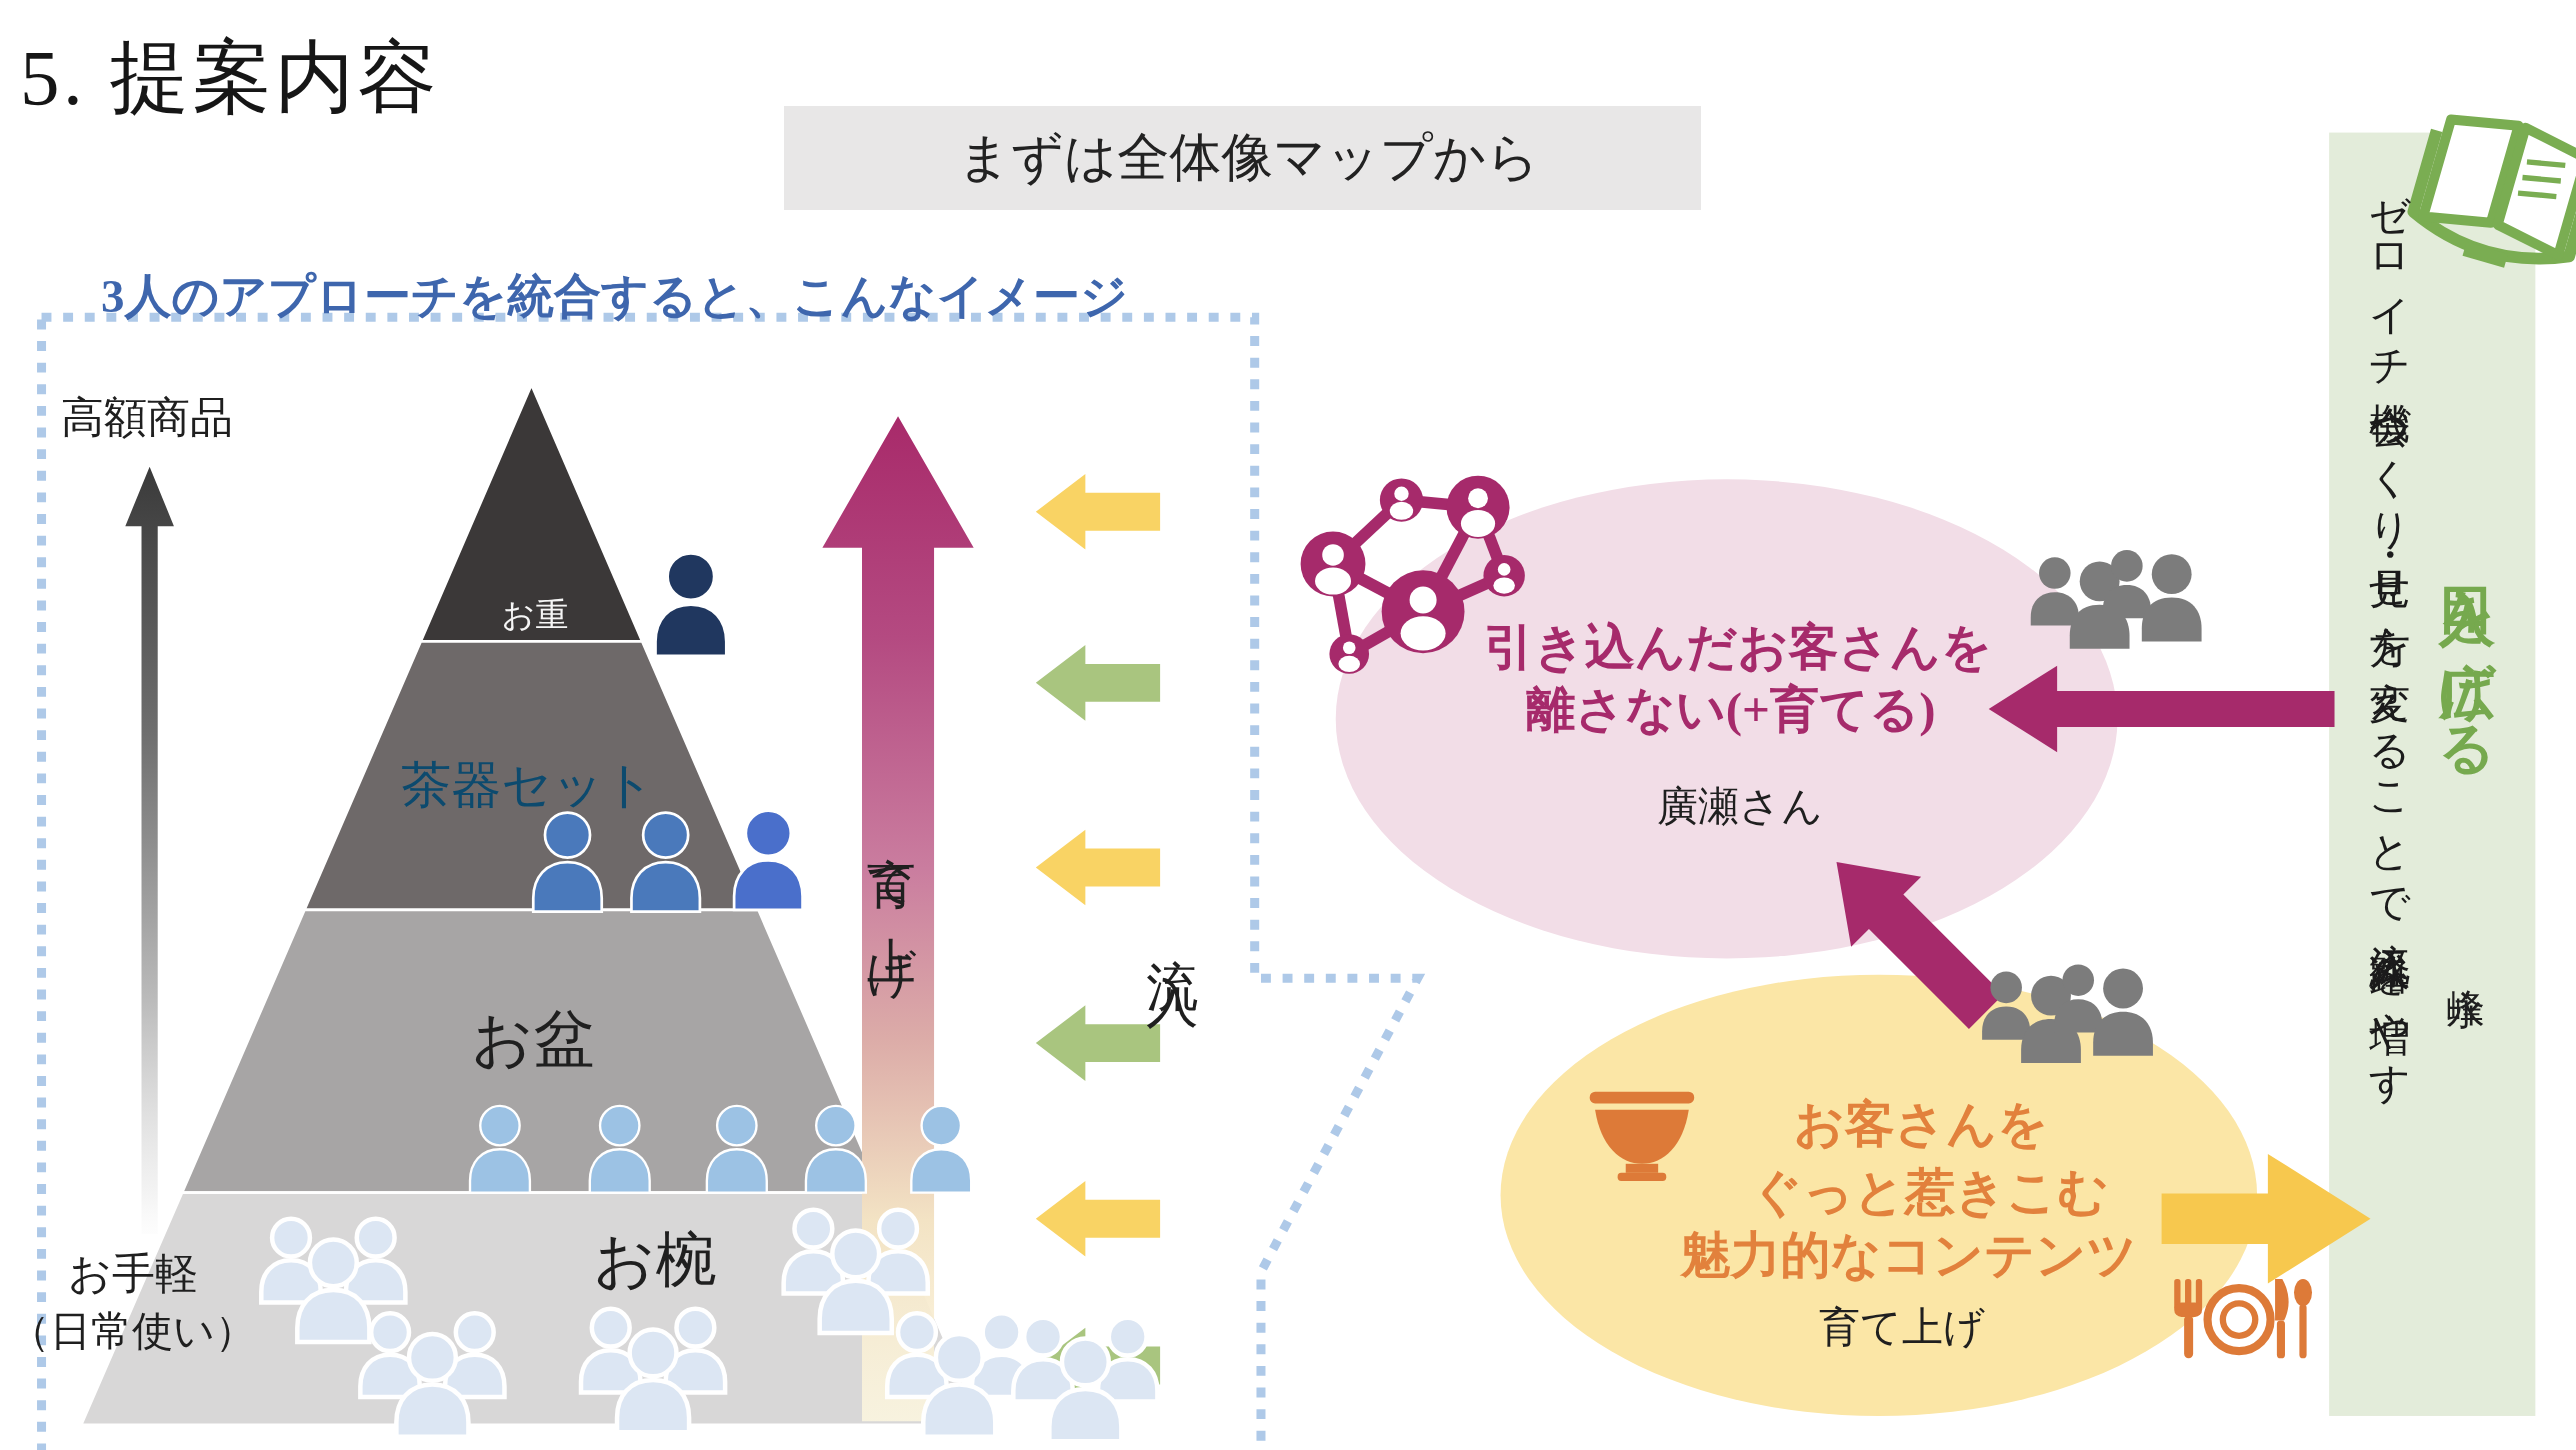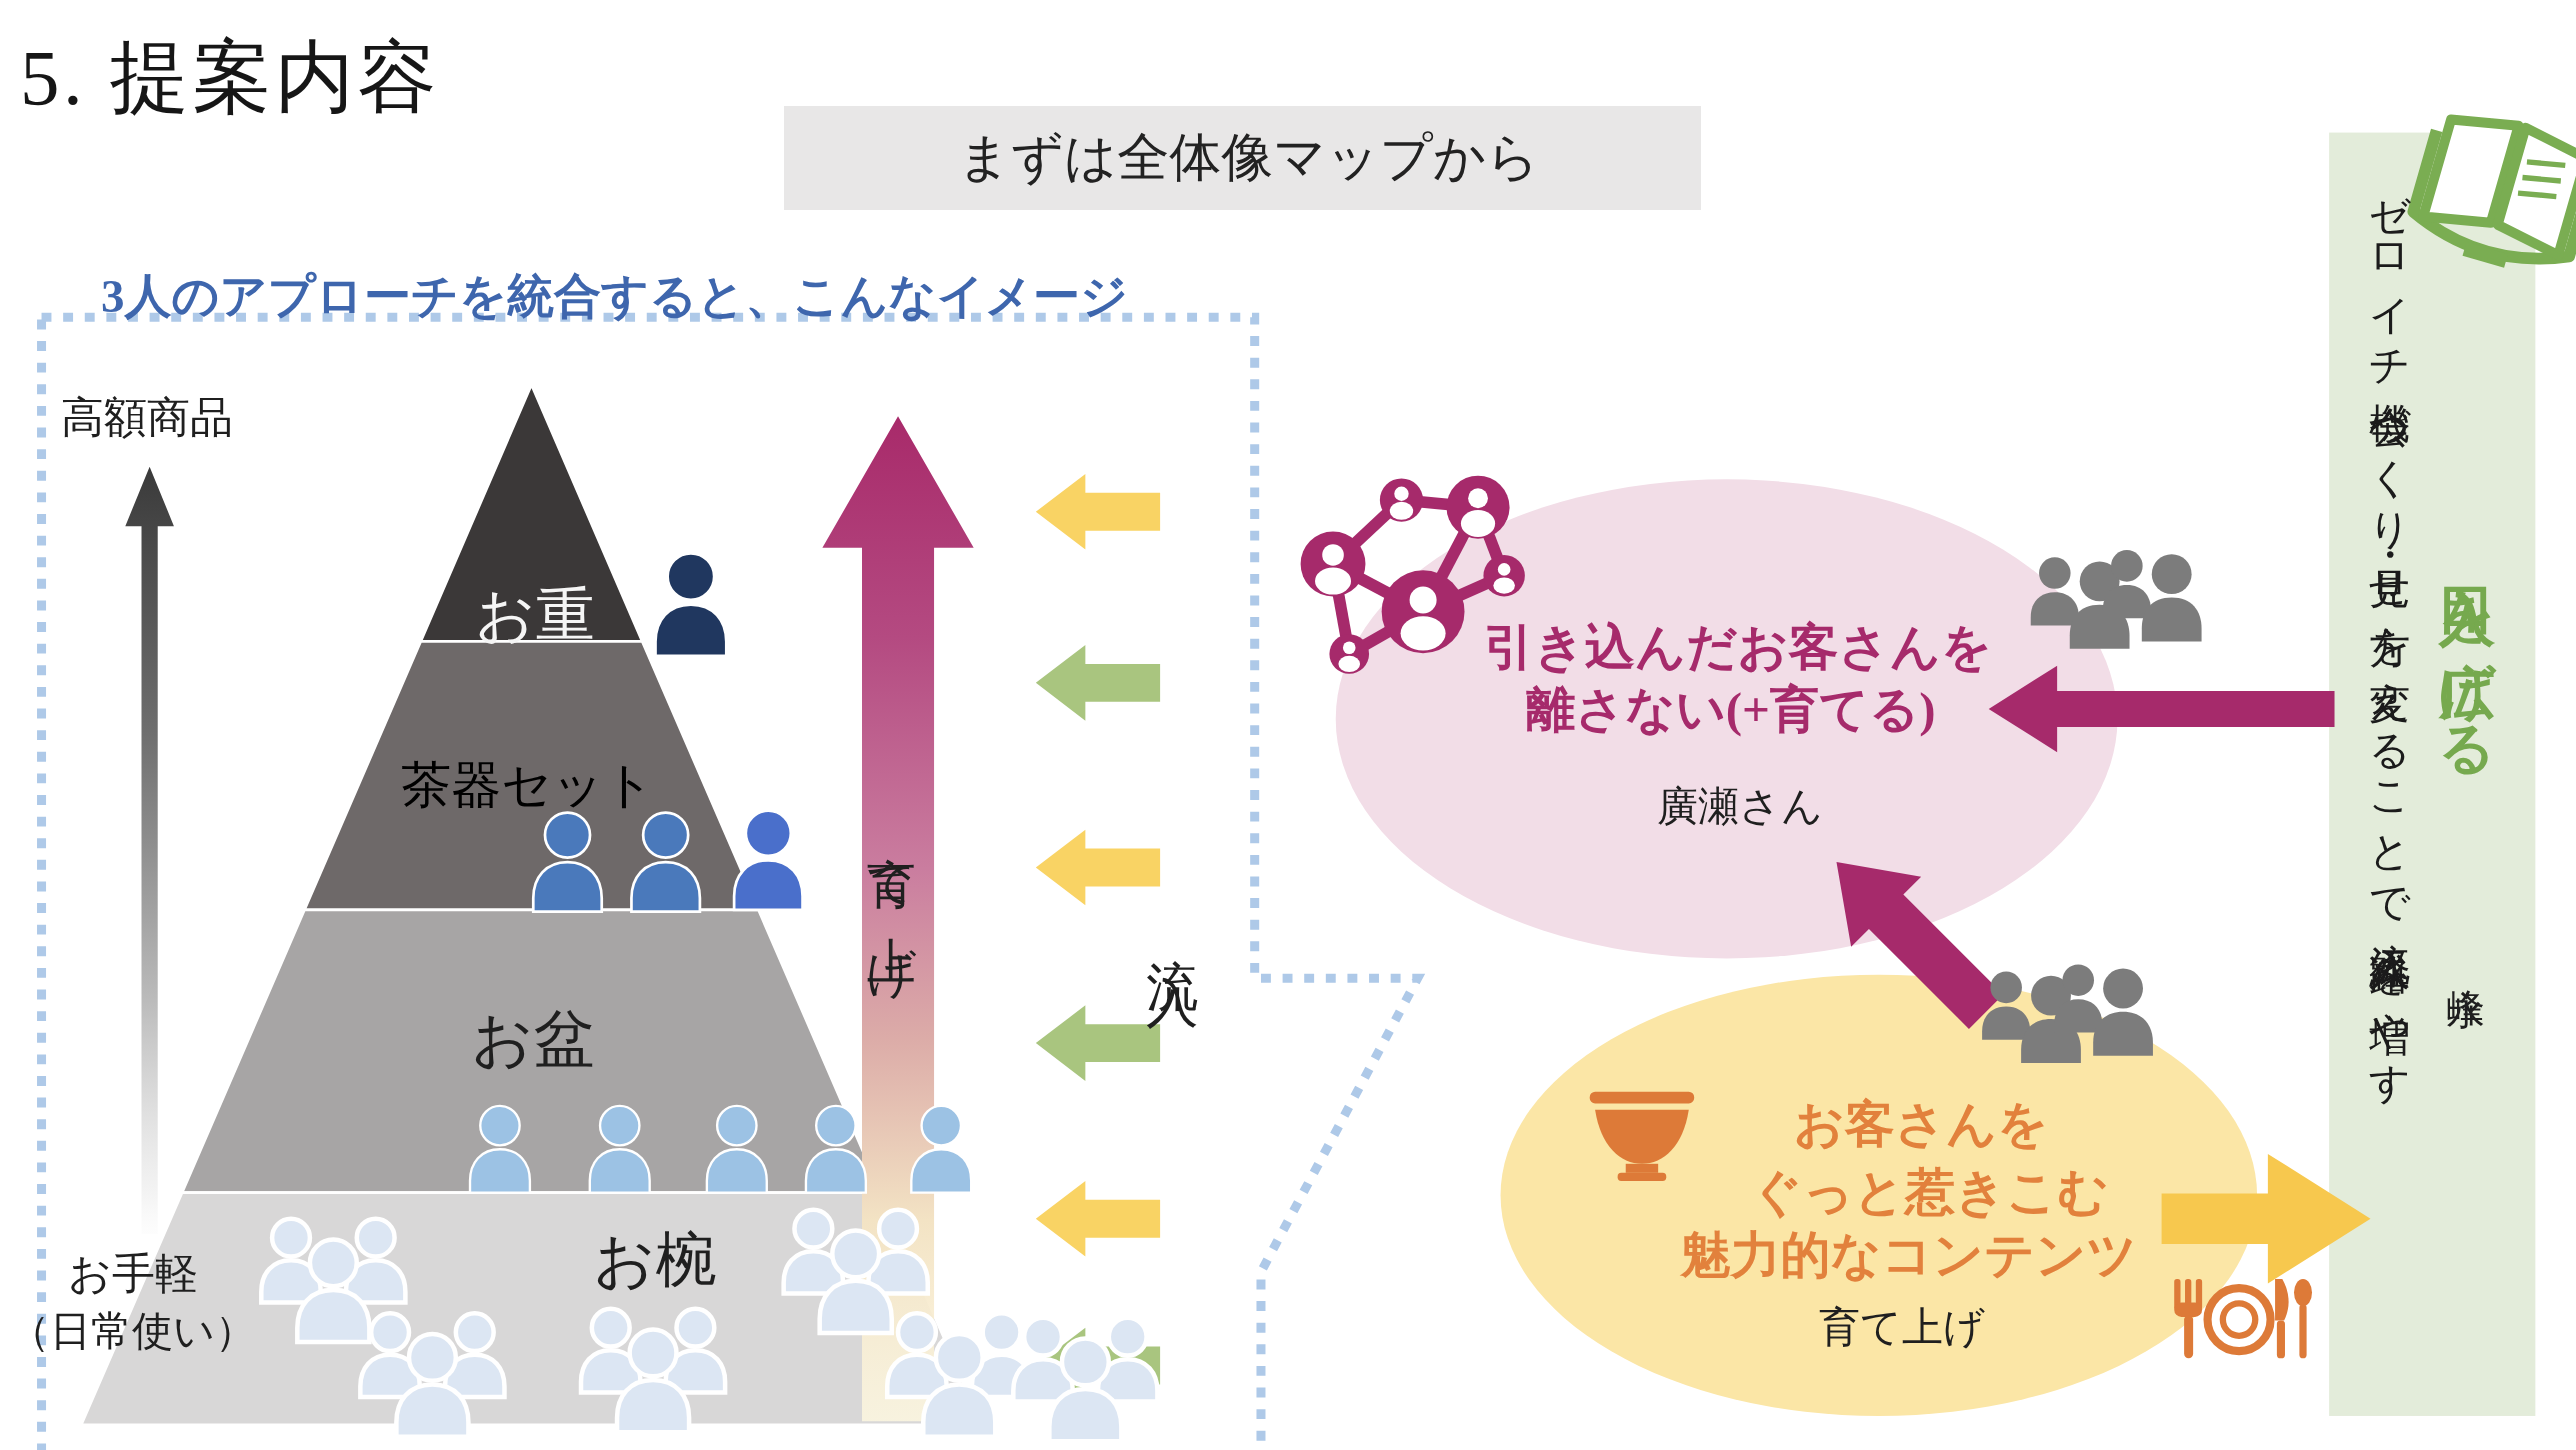--- a/index.html
+++ b/index.html
@@ -9,22 +9,22 @@
   .t{position:absolute;color:#1f1f1f;white-space:nowrap;line-height:1.15;}
   .c{transform:translate(-50%,-50%);text-align:center;}
   .v{writing-mode:vertical-rl;text-orientation:upright;}
   .title{left:20px;top:12.6px;font-size:79px;font-weight:300;letter-spacing:3.6px;color:#161616;}
   .banner{left:784px;top:86px;width:905px;height:104px;background:#e8e7e7;
           display:flex;align-items:center;justify-content:center;font-size:52px;font-weight:300;color:#222;padding-left:12px;}
   .heading{left:101px;top:249px;font-size:47px;font-weight:bold;color:#3e66ad;}
   .axis-top{left:61px;top:373px;font-size:43px;}
   .axis-b1{left:68px;top:1229px;font-size:43px;}
   .axis-b2{left:9px;top:1288px;font-size:41px;}
-  .tier1{left:535px;top:596px;font-size:59px;color:#f5f5f5;}
-  .tier2{left:528px;top:766px;font-size:50px;color:#000000;}
+  .tier1{left:535px;top:596px;font-size:33px;color:#f5f5f5;}
+  .tier2{left:528px;top:766px;font-size:50px;color:#0c4a6e;}
   .tier3{left:533px;top:1020px;font-size:61px;}
   .tier4{left:655px;top:1241px;font-size:61px;}
   .nurture{left:863px;top:797px;font-size:49px;letter-spacing:12.6px;}
   .inflow{left:1142px;top:896px;font-size:52px;letter-spacing:18px;}
   .ret1{left:1738px;top:628px;font-size:50px;font-weight:bold;color:#a62a6b;}
   .ret2{left:1731px;top:690px;font-size:49px;font-weight:bold;color:#a62a6b;}
   .ret-owner{left:1740px;top:787px;font-size:41px;}
   .con{font-size:50px;font-weight:bold;color:#e2813c;}
   .con1{left:1921px;top:1105px;}
   .con2{left:1930px;top:1173px;}

